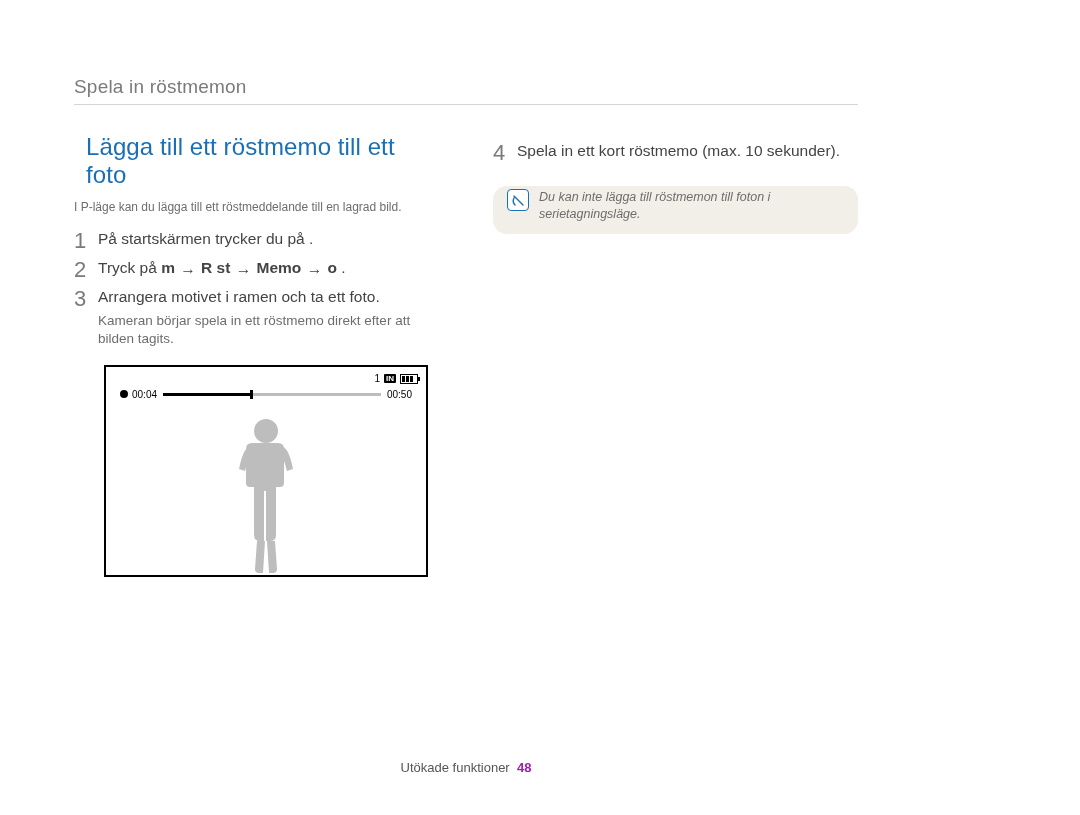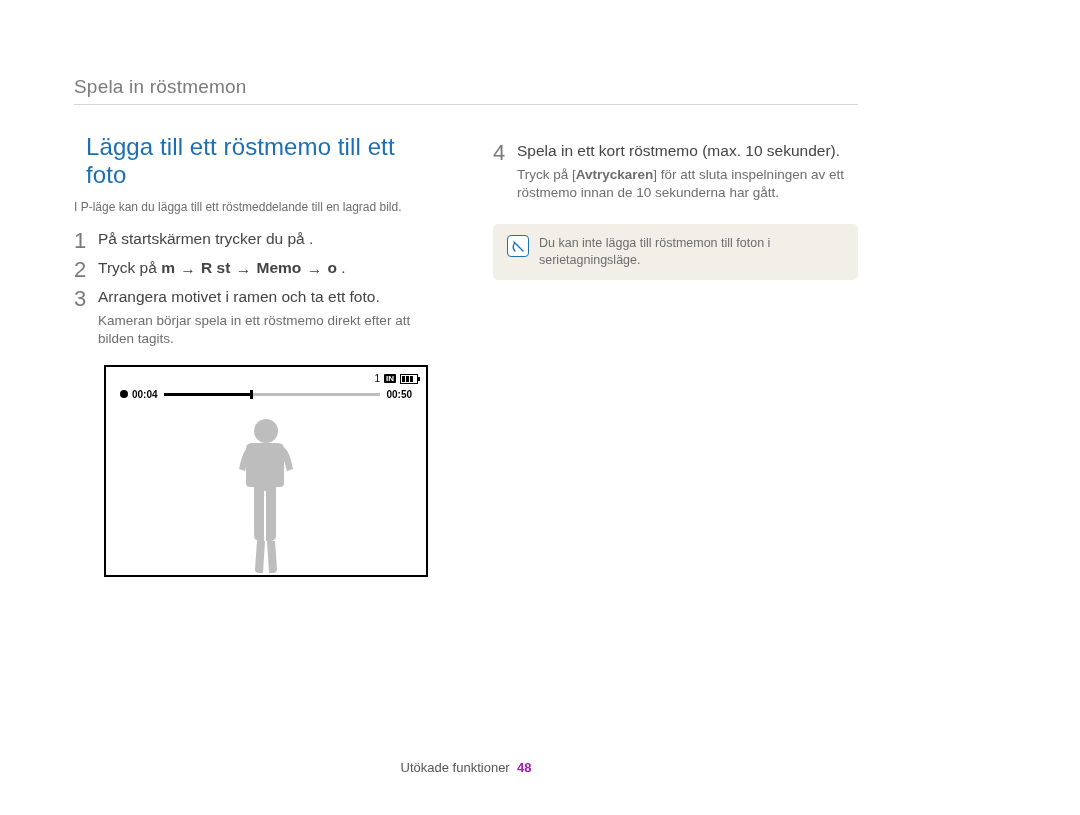--- a/index.html
+++ b/index.html
@@ -144,21 +144,20 @@
   .cam-bat-bars span{ width:3px; height:6px; background:#000; }
 
   .cam-timebar {
     position: absolute;
     top: 22px;
     left: 14px; right: 14px;
     display:flex;
     align-items:center;
     font-size: 10px;
     color:#000;
-    font-weight:bold;
   }
   .rec-dot {
     width:8px; height:8px; border-radius:50%;
     background:#000; margin-right:4px;
   }
   .bar {
     flex:1;
     height:3px;
     margin: 0 6px;
     background: linear-gradient(to right, #000 0%, #000 40%, #bdbdbd 40%, #bdbdbd 100%);
@@ -180,25 +179,26 @@
     transform: translateX(-50%);
     width: 90px;
     height: 160px;
   }
   .person svg { width:100%; height:100%; }
 
   
   .note-box {
     margin-top: 22px;
     background: #f2efe8;
-    border-radius: 5px;
-    padding: 11px 14px 11px 14px;
+    border-radius: 14px;
+    padding: 3px 14px 11px 14px;
     display:flex;
     align-items:flex-start;
     gap:10px;
+    font-style:italic;
   }
   .note-icon {
     width: 20px; height: 20px;
     border: 1.5px solid #1a6fb5;
     border-radius: 4px;
     display:flex;
     align-items:center;
     justify-content:center;
     flex:none;
     background:#fff;
@@ -302,23 +302,20 @@
           </svg>
         </div>
       </div>
     </div>
 
     <div class="col">
       <div class="step">
         <div class="step-num">4</div>
         <div class="step-body">
           <div>Spela in ett kort röstmemo (max. 10 sekunder).</div>
-          <div class="step-note">
-            <span>Tryck på [</span><b class="inline">Avtryckaren</b><span>] för att sluta inspelningen av ett röstmemo innan de 10 sekunderna har gått.</span>
-          </div>
         </div>
       </div>
 
       <div class="note-box">
         <div class="note-icon">
           <svg viewBox="0 0 14 14">
               <path fill="none" stroke="#1a6fb5" stroke-width="1.4" stroke-linecap="round" d="M3 3 L12 12 M4 12 Q1 9 3 5"></path>
             </svg>
         </div>
         <div class="note-text">Du kan inte lägga till röstmemon till foton i serietagningsläge.</div>

